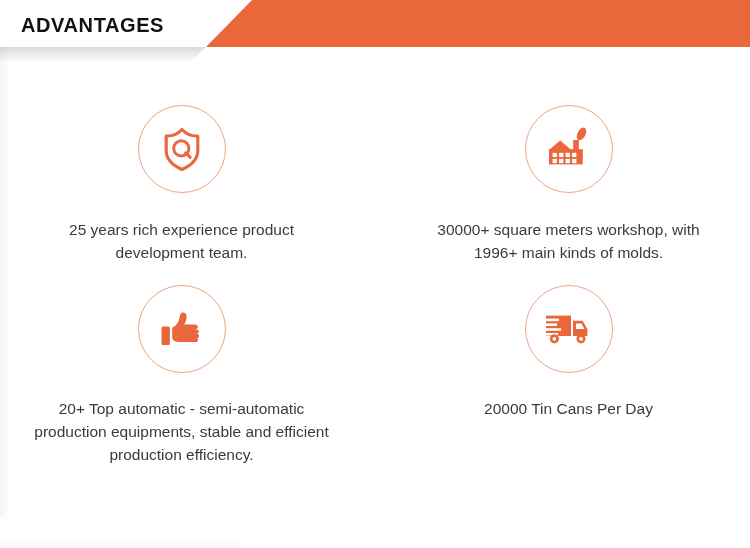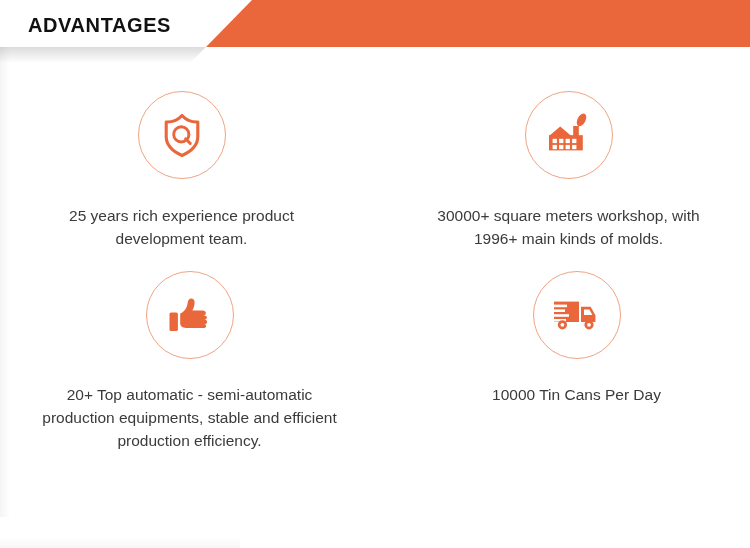--- a/index.html
+++ b/index.html
@@ -36,21 +36,21 @@
     left: 0;
     top: 0;
     width: 252px;
     height: 47px;
     background: #ffffff;
     -webkit-clip-path: polygon(0 0, 252px 0, 206px 47px, 0 47px);
     clip-path: polygon(0 0, 252px 0, 206px 47px, 0 47px);
   }
   .header-title {
     position: absolute;
-    left: 28px;
+    left: 21px;
     top: 14px;
     font-size: 20px;
     font-weight: bold;
     color: #111111;
     letter-spacing: 0.6px;
     line-height: 22px;
     white-space: nowrap;
   }
   .header-shadow {
     position: absolute;
@@ -81,36 +81,36 @@
     width: 240px;
     height: 12px;
     background: linear-gradient(to top, rgba(0,0,0,0.035), rgba(0,0,0,0));
     pointer-events: none;
   }
 
   
   .grid {
     position: absolute;
     left: 0;
-    top: 58px;
+    top: 72px;
     width: 750px;
     display: grid;
     grid-template-columns: 363px 363px;
     column-gap: 24px;
     row-gap: 8px;
     padding-left: 0;
   }
   .cell {
     display: flex;
     flex-direction: column;
     align-items: center;
     width: 363px;
   }
   .cell.row1 { height: 183px; }
-  .cell.row2 { height: 200px; padding-left: 8px; }
+  .cell.row2 { height: 200px; }
 
   .icon-circle {
     width: 88px;
     height: 88px;
     border-radius: 50%;
     border: 1px solid #f0a383;
     display: flex;
     align-items: center;
     justify-content: center;
     box-sizing: border-box;
@@ -211,16 +211,16 @@
 
         <path d="M30.0 12.8 L39.6 12.8 L44.4 21.2 L44.4 28.0 L30.0 28.0 Z" fill="#e9673a"></path>
         <path d="M33.0 15.6 L38.4 15.6 L41.4 20.9 L33.0 20.9 Z" fill="#ffffff"></path>
 
         <circle cx="11.4" cy="30.8" r="4.6" fill="#e9673a"></circle>
         <circle cx="11.4" cy="30.8" r="1.9" fill="#ffffff"></circle>
         <circle cx="38.0" cy="30.8" r="4.6" fill="#e9673a"></circle>
         <circle cx="38.0" cy="30.8" r="1.9" fill="#ffffff"></circle>
       </svg>
     </div>
-    <div class="cell-text">10000 Tin Cans Per Day</div>
+    <div class="cell-text">20000 Tin Cans Per Day</div>
   </div>
 
 </div>
 
 </body></html>

